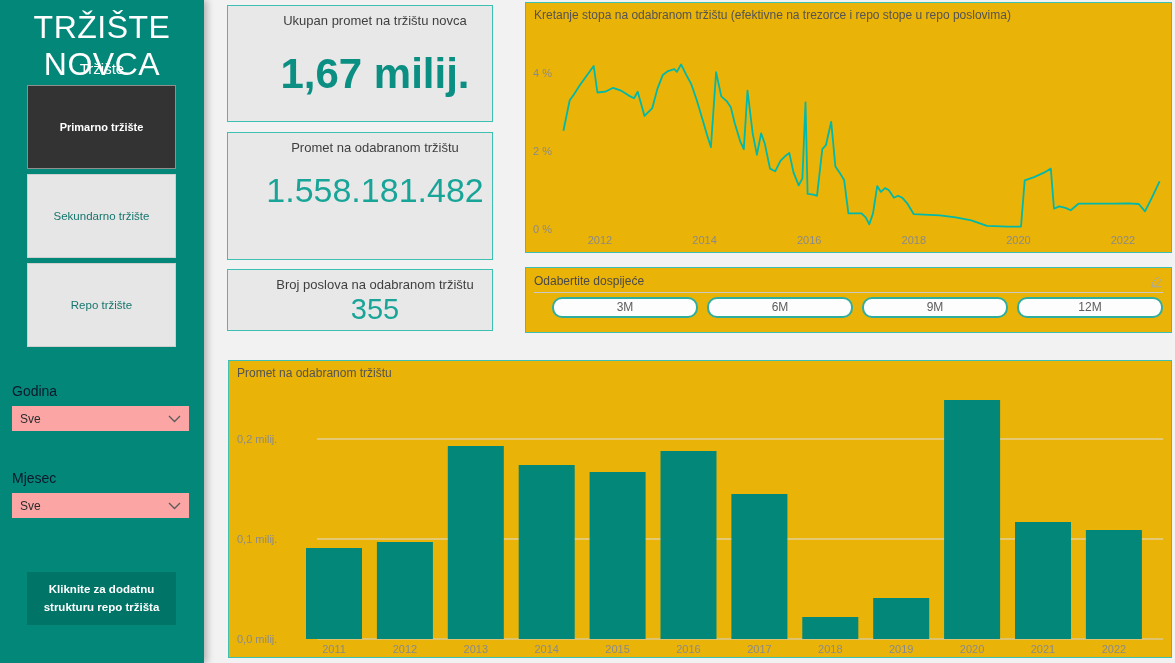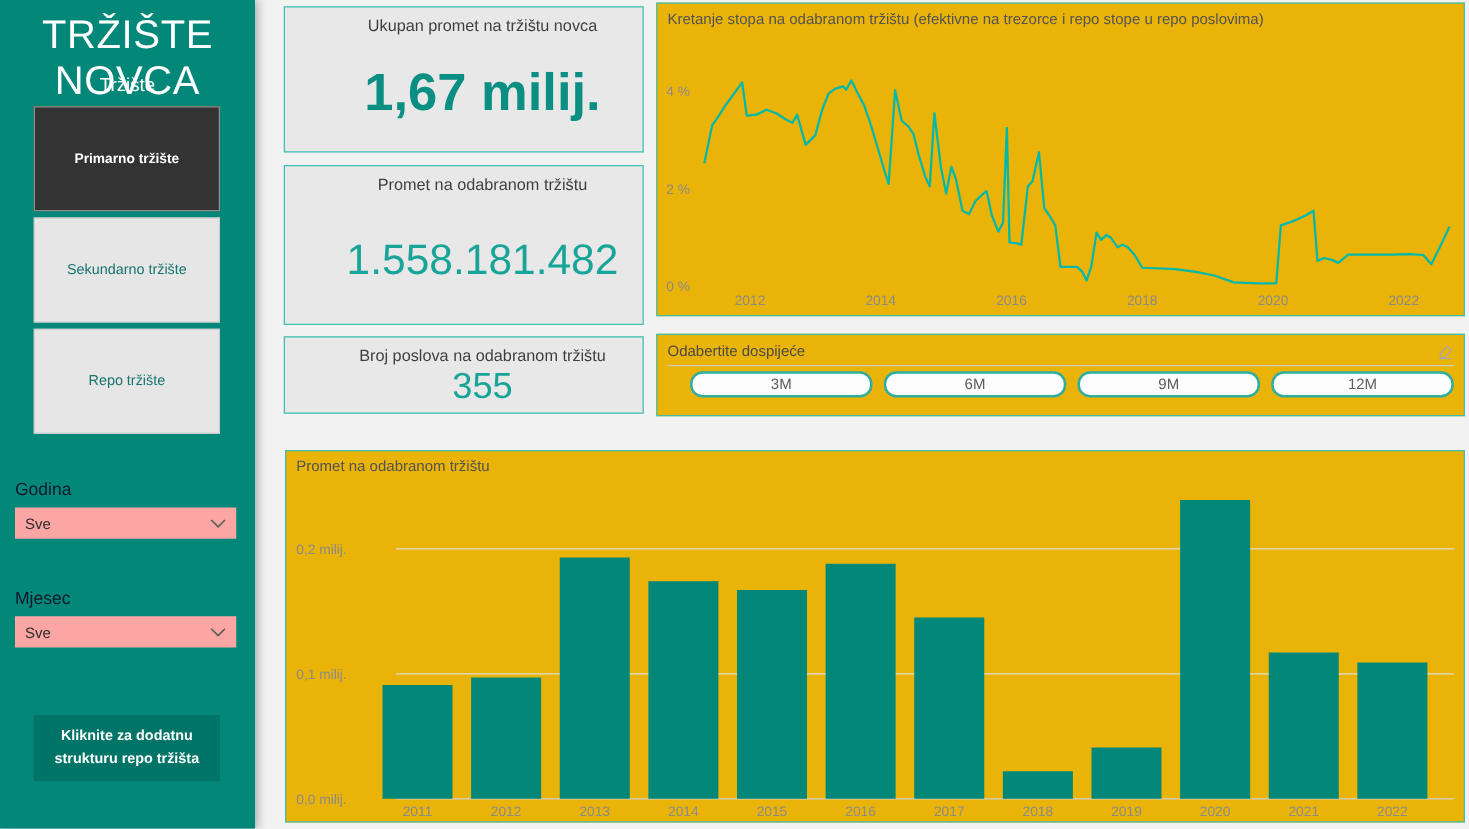--- a/index.html
+++ b/index.html
@@ -29,28 +29,28 @@
   .dd-godina { top:406px; } .dd-mjesec { top:493px; }
   .dropdown span { flex:1; font-size:12px; color:#2b2b2b; }
   .dropdown svg { flex:none; }
 
   .action-btn { position:absolute; left:27px; top:572px; width:149px; height:53px;
                 background:var(--action-teal,#007467); color:#fff; border:none;
                 font-family:inherit; font-size:11.5px; font-weight:700; line-height:1.5;
                 text-align:center; cursor:pointer; padding:0 6px; }
 
   
-  .card { position:absolute; left:227px; width:288px; background:#e8e8e8;
+  .card { position:absolute; left:227px; width:266px; background:#e8e8e8;
           border:1px solid var(--border-teal,#3dbfb2); text-align:center;padding-left:30px; }
   .card-title { font-size:13px; color:#3f3f3f; padding-top:7px; }
   .card-value { color:var(--kpi-teal,#18a598); font-weight:600; }
   .card-1 { top:5px;  height:117px; }
   .card-1 .card-value { font-size:42px; color:var(--kpi-dark-teal,#0b8f83); margin-top:22px; }
   .card-2 { top:132px; height:128px; }
-  .card-2 .card-value { font-size:34px; font-weight:400; margin-top:34px; }
+  .card-2 .card-value { font-size:34px; font-weight:400; margin-top:16px; }
   .card-3 { top:269px; height:62px; }
   .card-3 .card-value { font-size:29px; font-weight:400; margin-top:1px; }
 
   
   .panel { position:absolute; background:#eab308; border:1px solid var(--border-teal,#3dbfb2);padding-left:18px; }
   .line-panel   { left:525px; top:2px;   width:647px; height:251px; }
   .slicer-panel { left:525px; top:267px; width:647px; height:66px; }
   .bar-panel    { left:228px; top:360px; width:944px; height:298px; }
   .panel-title  { position:absolute; left:8px; top:5px; right:8px; font-size:12px; color:#535353; }
   .panel svg.chart { position:absolute; inset:0; width:100%; height:100%; }

